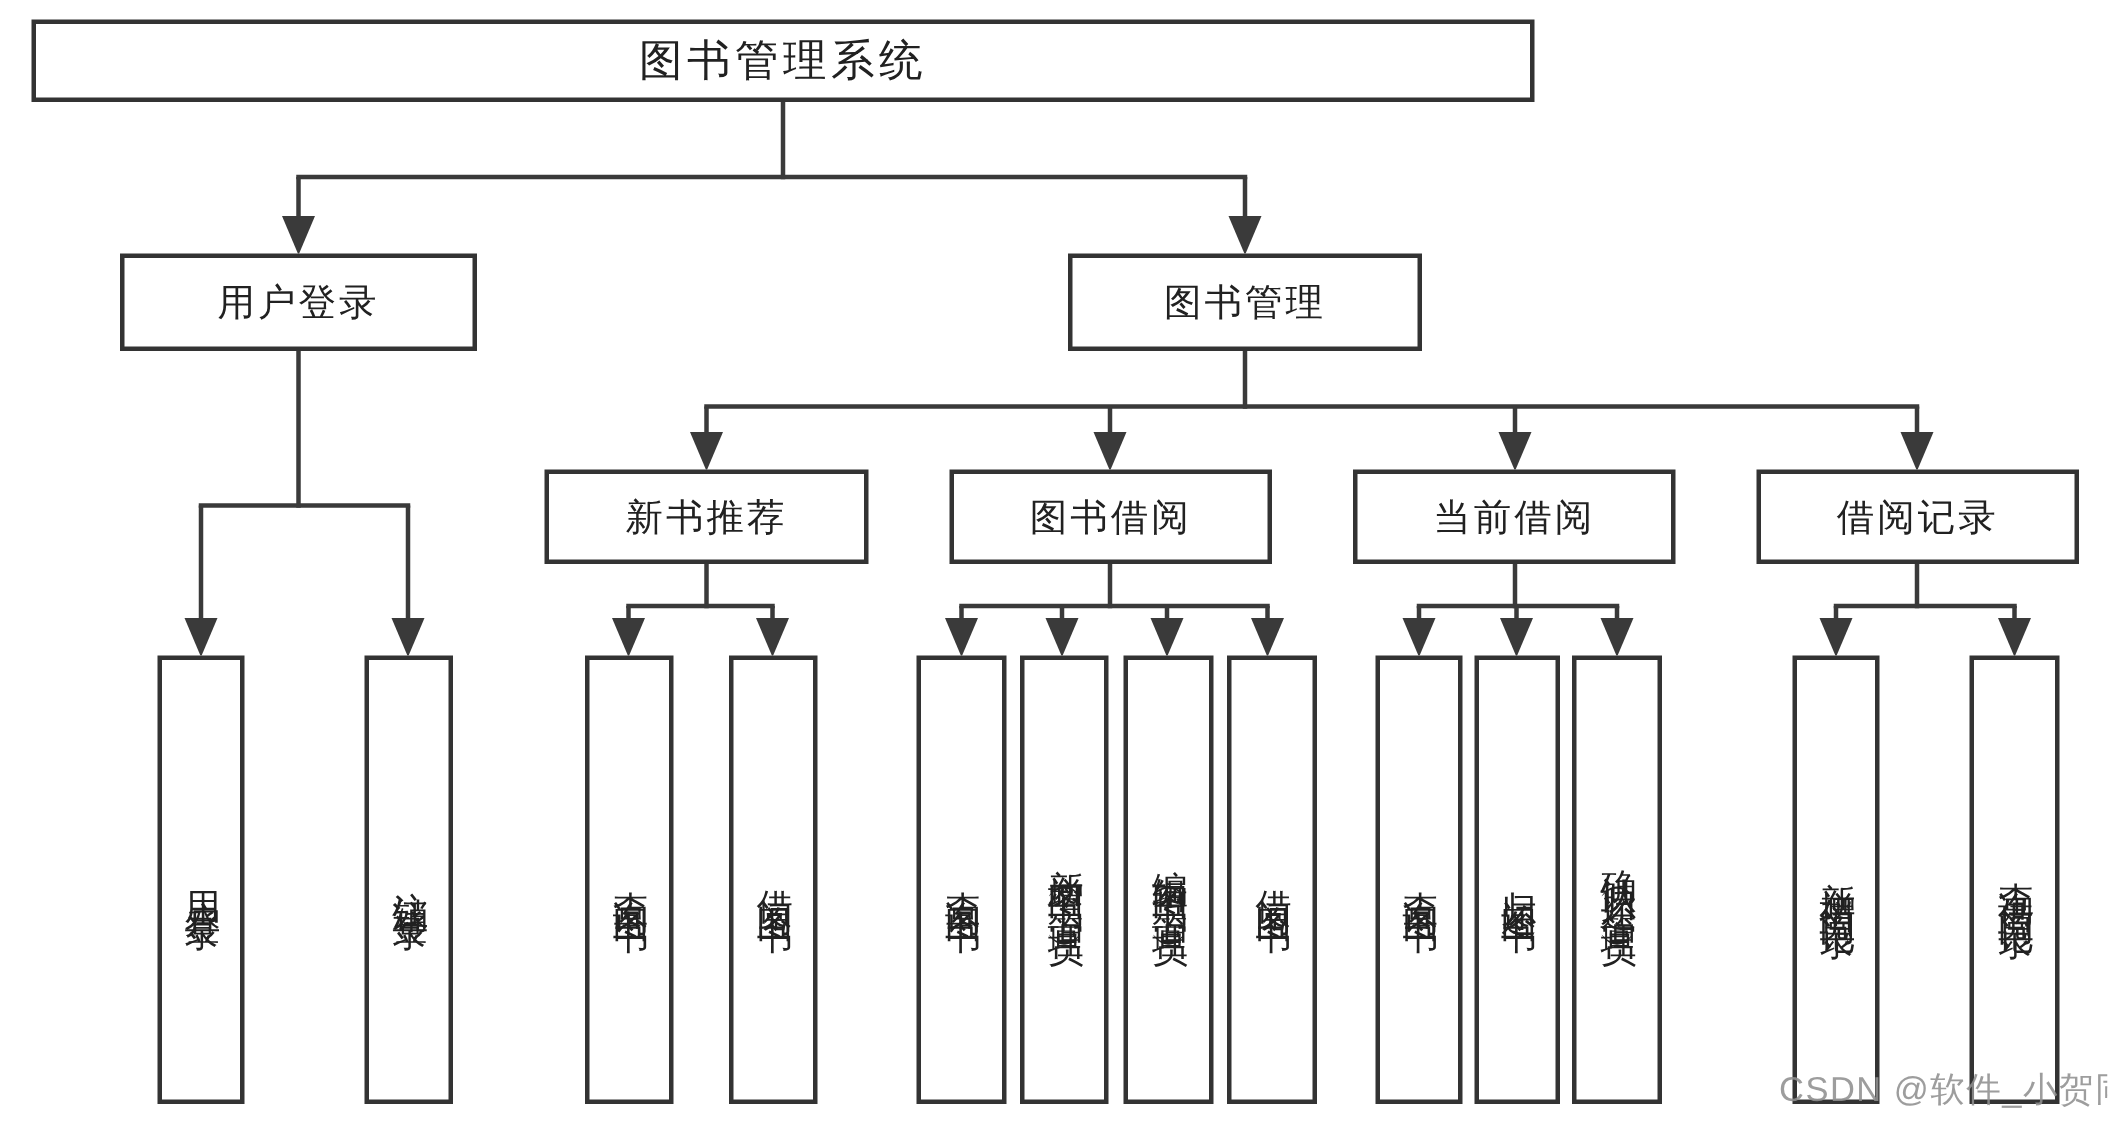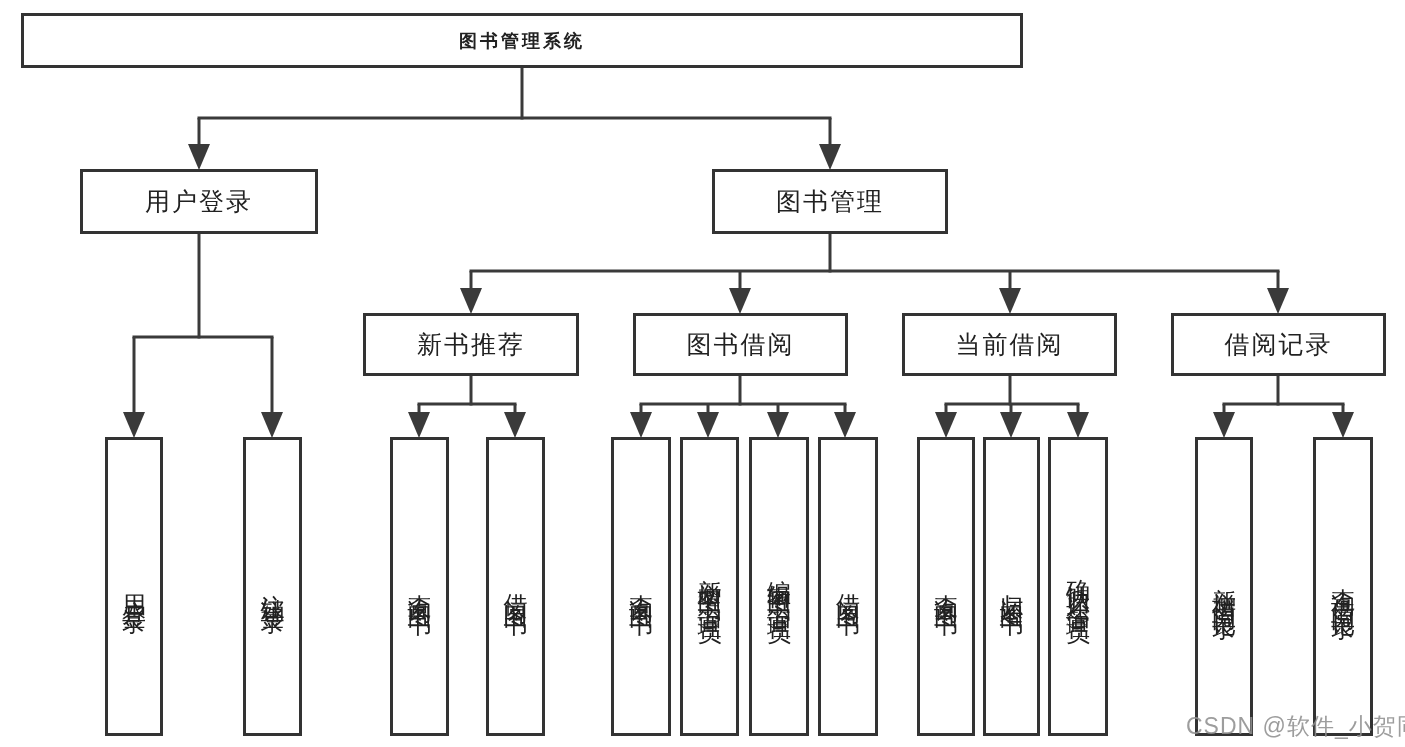--- a/index.html
+++ b/index.html
@@ -23,21 +23,21 @@
     position: absolute;
     box-sizing: border-box;
     border: 3px solid #333333;
     background: #ffffff;
     display: flex;
     align-items: center;
     justify-content: center;
     text-align: center;
   }
   .node.h  { font-size: 25px; letter-spacing: 2px; }
-  .node.root { font-size: 18px; letter-spacing: 3px; font-weight: bold; }
+  .node.root { font-size: 29px; letter-spacing: 3px; }
   .node.leaf span {
     writing-mode: vertical-rl;
     text-orientation: mixed;
     font-size: 24px;
     line-height: 1;
     letter-spacing: 6px;
   }
   .watermark {
     position: absolute;
     left: 1186px;

